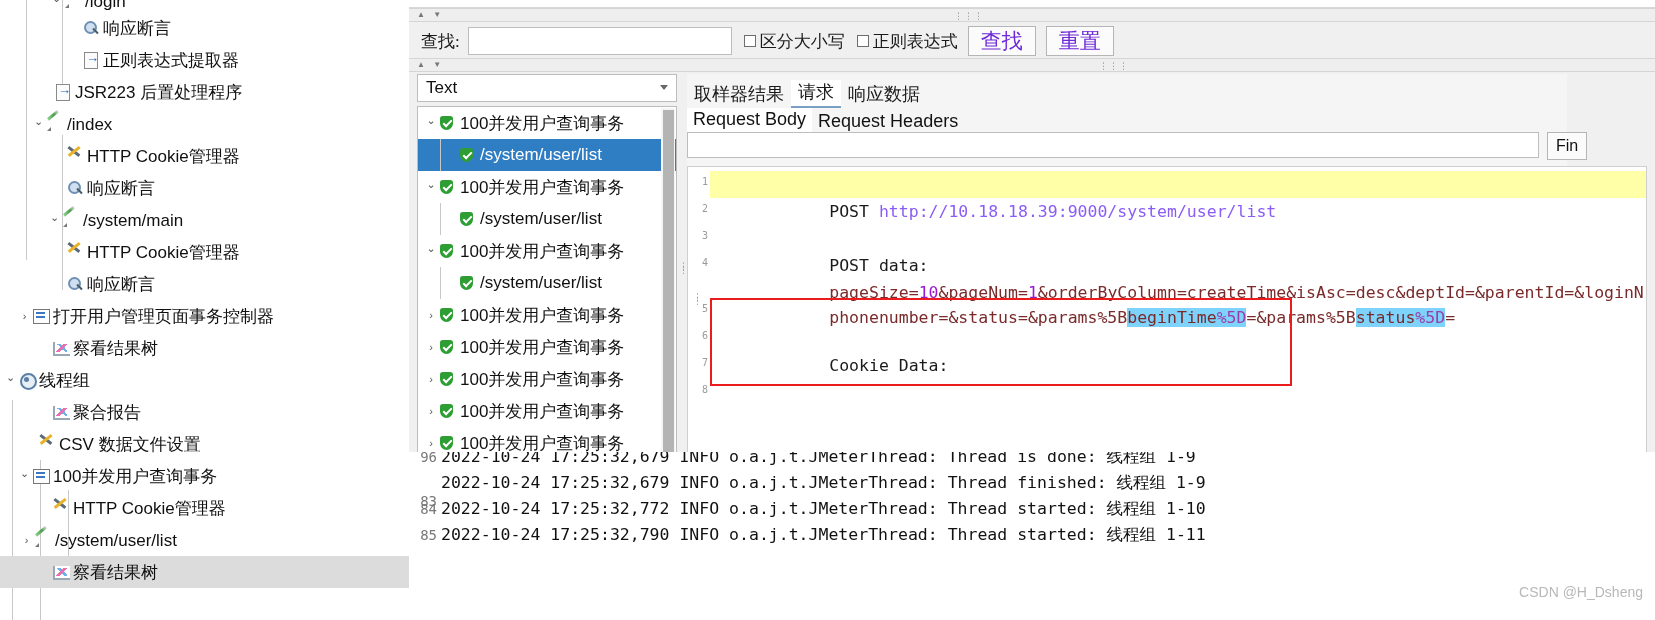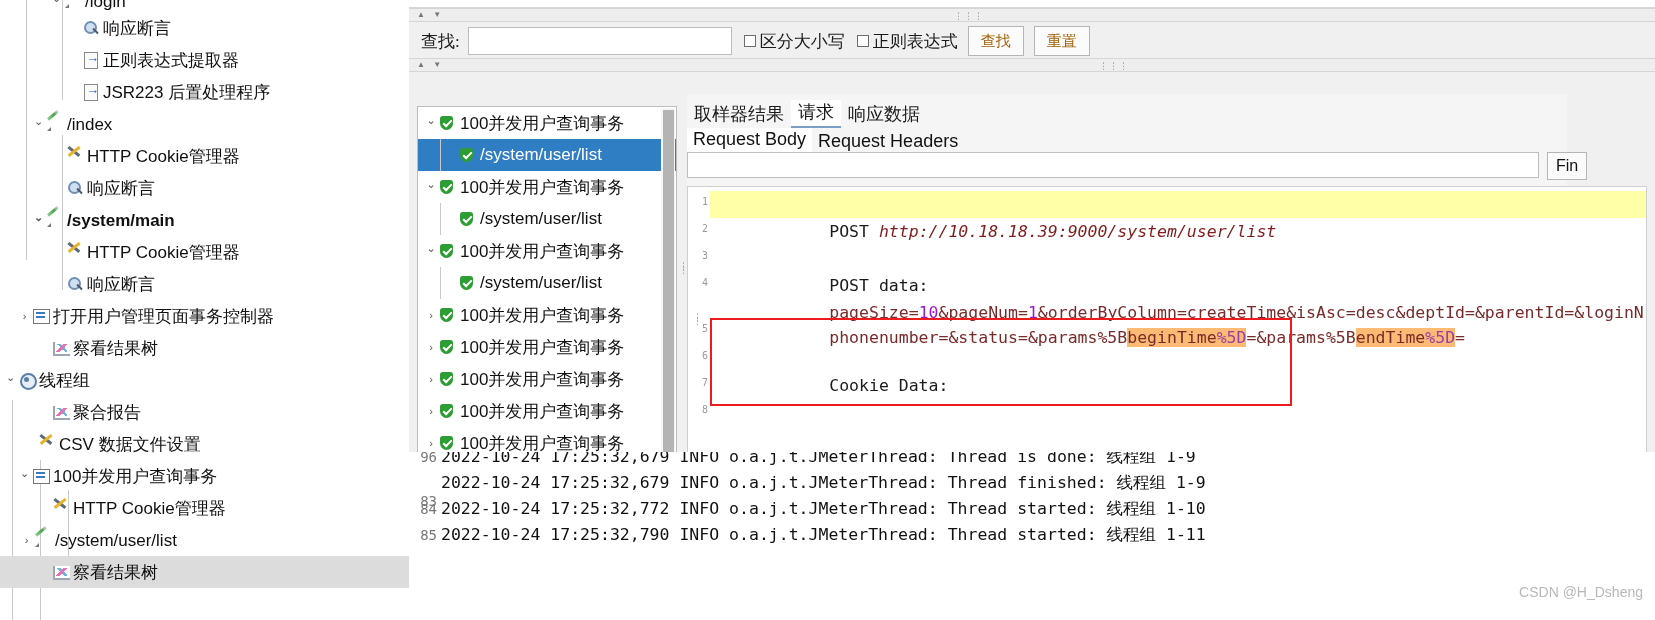--- a/index.html
+++ b/index.html
@@ -230,22 +230,22 @@
     border: 1px solid #6d6d6d; background: #fff;
     margin-right: 4px; display: inline-block;
   }
   .jbtn {
     height: 30px;
     min-width: 52px;
     margin-left: 10px;
     padding: 0 12px;
     border: 1px solid #b5b5b5;
     background: #fbfbfb;
-    font-size: 15px;
-    color: #a16207;
+    font-size: 21px;
+    color: #6d28d9;
     font-family: "Liberation Serif", serif;
     cursor: default;
     display: flex; align-items: center; justify-content: center;
   }
 
   
   #split2 { top: 58px; }
 
   
   #work-area {
@@ -323,21 +323,20 @@
     width: 6px;
     font-size: 9px; color: #8c8c8c;
     line-height: 4px; text-align: center;
   }
 
   
   #detail-col {
     position: absolute; left: 278px; top: 0;
     width: 880px; height: 440px;
     background: #f5f5f5;
-    margin-top: 20px;
   }
   #tabs-main {
     position: absolute; left: 0; top: 0;
     height: 34px; display: flex; align-items: flex-end;
   }
   .tab {
     font-size: 18px; color: #1a1a1a;
     padding: 3px 7px 5px 7px;
     font-family: "Liberation Serif", serif;
     line-height: 1;
@@ -398,25 +397,25 @@
     white-space: pre;
     line-height: 27px;
     height: 27px;
   }
   .hl-row {
     position: absolute; left: 22px; right: 0;
     height: 27px;
     background: #ffffa8;
   }
   .kw     { color: #1a1a1a; }
-  .url    { color: #7f1d1d; font-style: italic; }
+  .url    { color: #8b5cf6; }
   .punct  { color: #9a3fa8; }
   .pname  { color: #7a2a2a; }
   .num    { color: #9a1ad0; }
-  .pinkbg { background: #fdba74; }
+  .pinkbg { background: #7dd3fc; }
   .plain  { color: #1a1a1a; }
   #cookie-box {
     position: absolute;
     left: 22px; top: 131px;
     width: 582px; height: 88px;
     border: 2px solid #ec1c1c;
   }
   .v-scroll-grip {
     position: absolute;
     font-size: 9px; color: #8c8c8c;
@@ -498,41 +497,41 @@
         <div class="tree-row" style="padding-left: 68px;">
           <span class="twisty "></span>
           <span class="tree-icon ic-magnifier"></span>
           <span class="tree-label">响应断言</span>
         </div>
         <div class="tree-row" style="padding-left: 68px;">
           <span class="twisty "></span>
           <span class="tree-icon ic-doc-arrow"></span>
           <span class="tree-label">正则表达式提取器</span>
         </div>
-        <div class="tree-row" style="padding-left: 68px;">
+        <div class="tree-row" style="padding-left: 40px;">
           <span class="twisty "></span>
           <span class="tree-icon ic-doc-arrow"></span>
           <span class="tree-label">JSR223 后置处理程序</span>
         </div>
         <div class="tree-row" style="padding-left: 32px;">
           <span class="twisty open"></span>
           <span class="tree-icon ic-pencil"></span>
           <span class="tree-label">/index</span>
         </div>
         <div class="tree-row" style="padding-left: 52px;">
           <span class="twisty "></span>
           <span class="tree-icon ic-wrench"></span>
           <span class="tree-label">HTTP Cookie管理器</span>
         </div>
         <div class="tree-row" style="padding-left: 52px;">
           <span class="twisty "></span>
           <span class="tree-icon ic-magnifier"></span>
           <span class="tree-label">响应断言</span>
         </div>
-        <div class="tree-row" style="padding-left: 32px; font-weight: bold;">
+        <div class="tree-row" style="padding-left: 48px;">
           <span class="twisty open"></span>
           <span class="tree-icon ic-pencil"></span>
           <span class="tree-label">/system/main</span>
         </div>
         <div class="tree-row" style="padding-left: 52px;">
           <span class="twisty "></span>
           <span class="tree-icon ic-wrench"></span>
           <span class="tree-label">HTTP Cookie管理器</span>
         </div>
         <div class="tree-row" style="padding-left: 52px;">
@@ -613,20 +612,24 @@
     </div>
 
     <div class="splitter-bar" id="split2">
       <div class="splitter-arrows">▲ ▼</div>
       <div class="splitter-grip" style="left:690px;">⋮⋮⋮</div>
     </div>
 
     <div id="work-area">
 
       <div id="left-col">
+        <div id="render-combo">
+          <span class="val">Text</span>
+          <span class="arrow"></span>
+        </div>
 
         <div id="result-list">
           <div id="result-rows">
               <div class="res-row" style="padding-left: 6px;">
                 <span class="twisty2 open"></span>
                 <span class="ic-shield"></span>
                 <span>100并发用户查询事务</span>
               </div>
               <div class="res-row sel" style="padding-left: 26px;">
                 <span class="res-guide"></span>
@@ -736,21 +739,21 @@
 
           <div class="code-line" style="top:58px;">
             <span class="plain">POST data:</span>
           </div>
 
           <div class="code-line" style="top:85px;">
             <span class="pname">pageSize=</span><span class="num">10</span><span class="pname">&amp;pageNum=</span><span class="num">1</span><span class="pname">&amp;orderByColumn=createTime&amp;isAsc=desc&amp;deptId=&amp;parentId=&amp;loginN</span>
           </div>
 
           <div class="code-line" style="top:110px;">
-            <span class="pname">phonenumber=&amp;status=&amp;params%5B</span><span class="pname pinkbg">beginTime</span><span class="punct pinkbg">%5D</span><span class="pname">=&amp;params%5B</span><span class="pname pinkbg">endTime</span><span class="punct pinkbg">%5D</span><span class="pname">=</span>
+            <span class="pname">phonenumber=&amp;status=&amp;params%5B</span><span class="pname pinkbg">beginTime</span><span class="punct pinkbg">%5D</span><span class="pname">=&amp;params%5B</span><span class="pname pinkbg">status</span><span class="punct pinkbg">%5D</span><span class="pname">=</span>
           </div>
 
           <div class="code-line" style="top:158px;">
             <span class="plain">Cookie Data:</span>
           </div>
 
 
           <div id="cookie-box"></div>
           <div class="v-scroll-grip" style="left:5px; top:128px;">⋮<br>⋮</div>
         </div>

